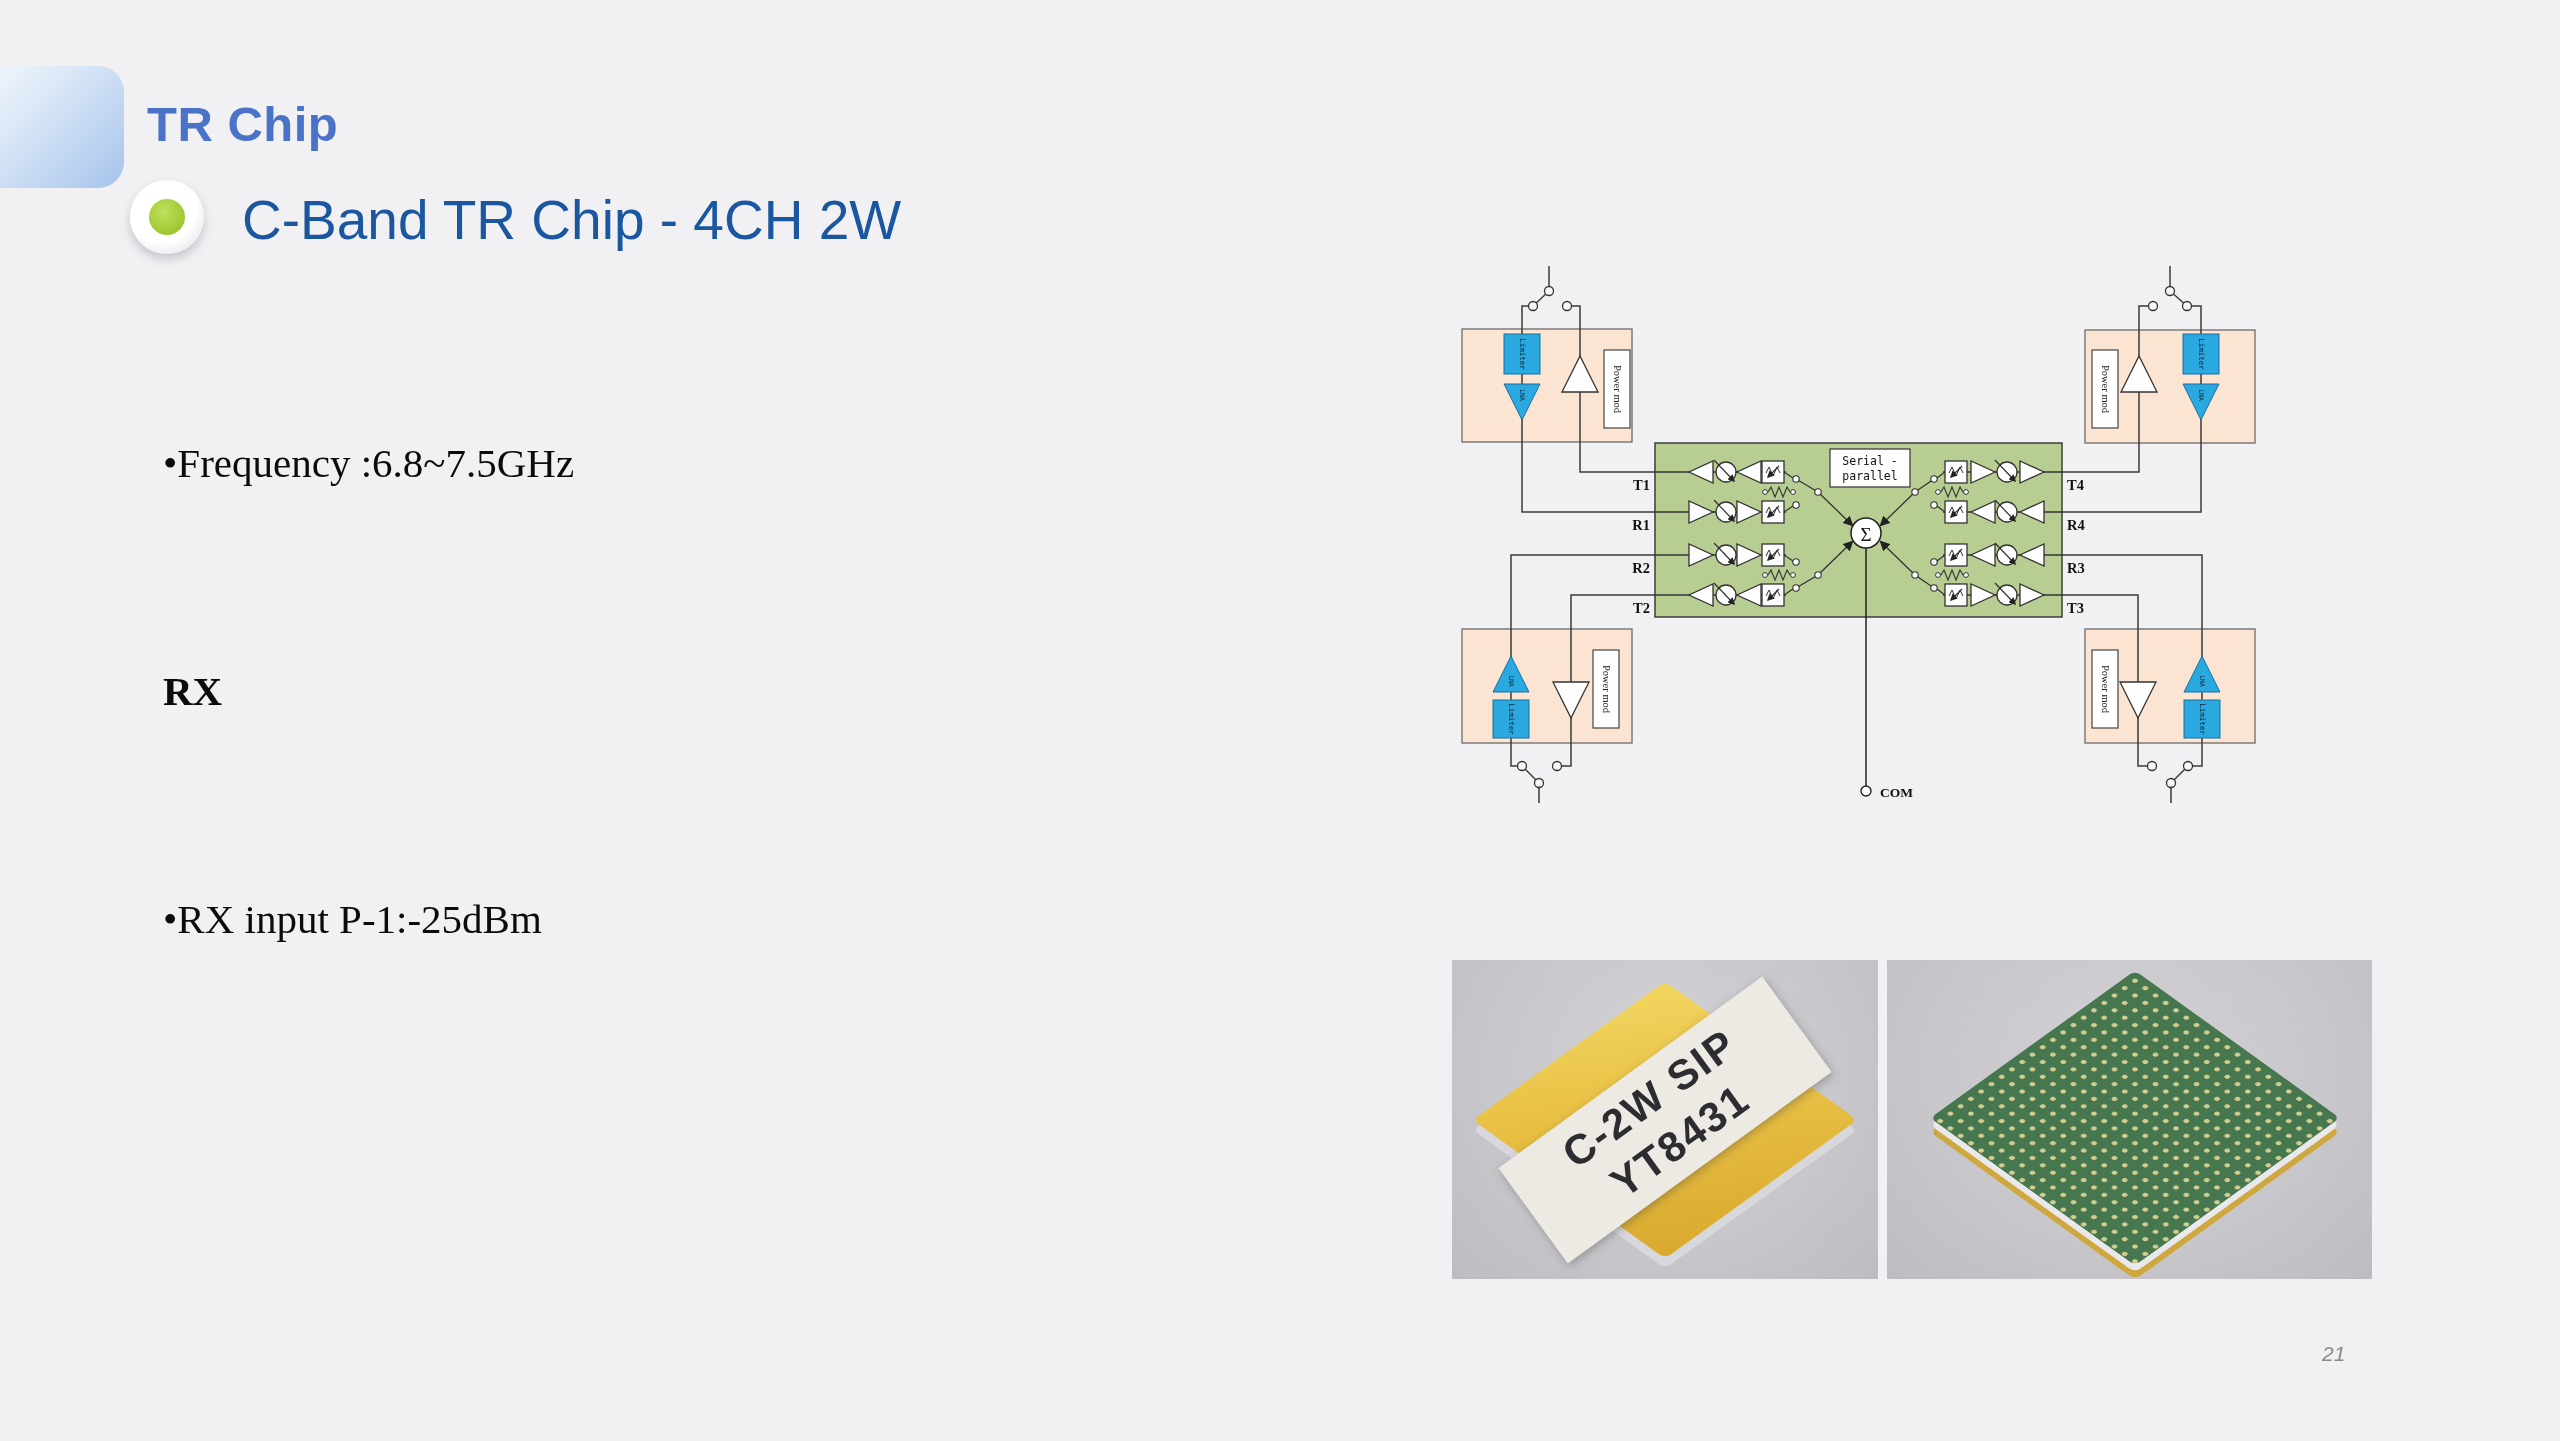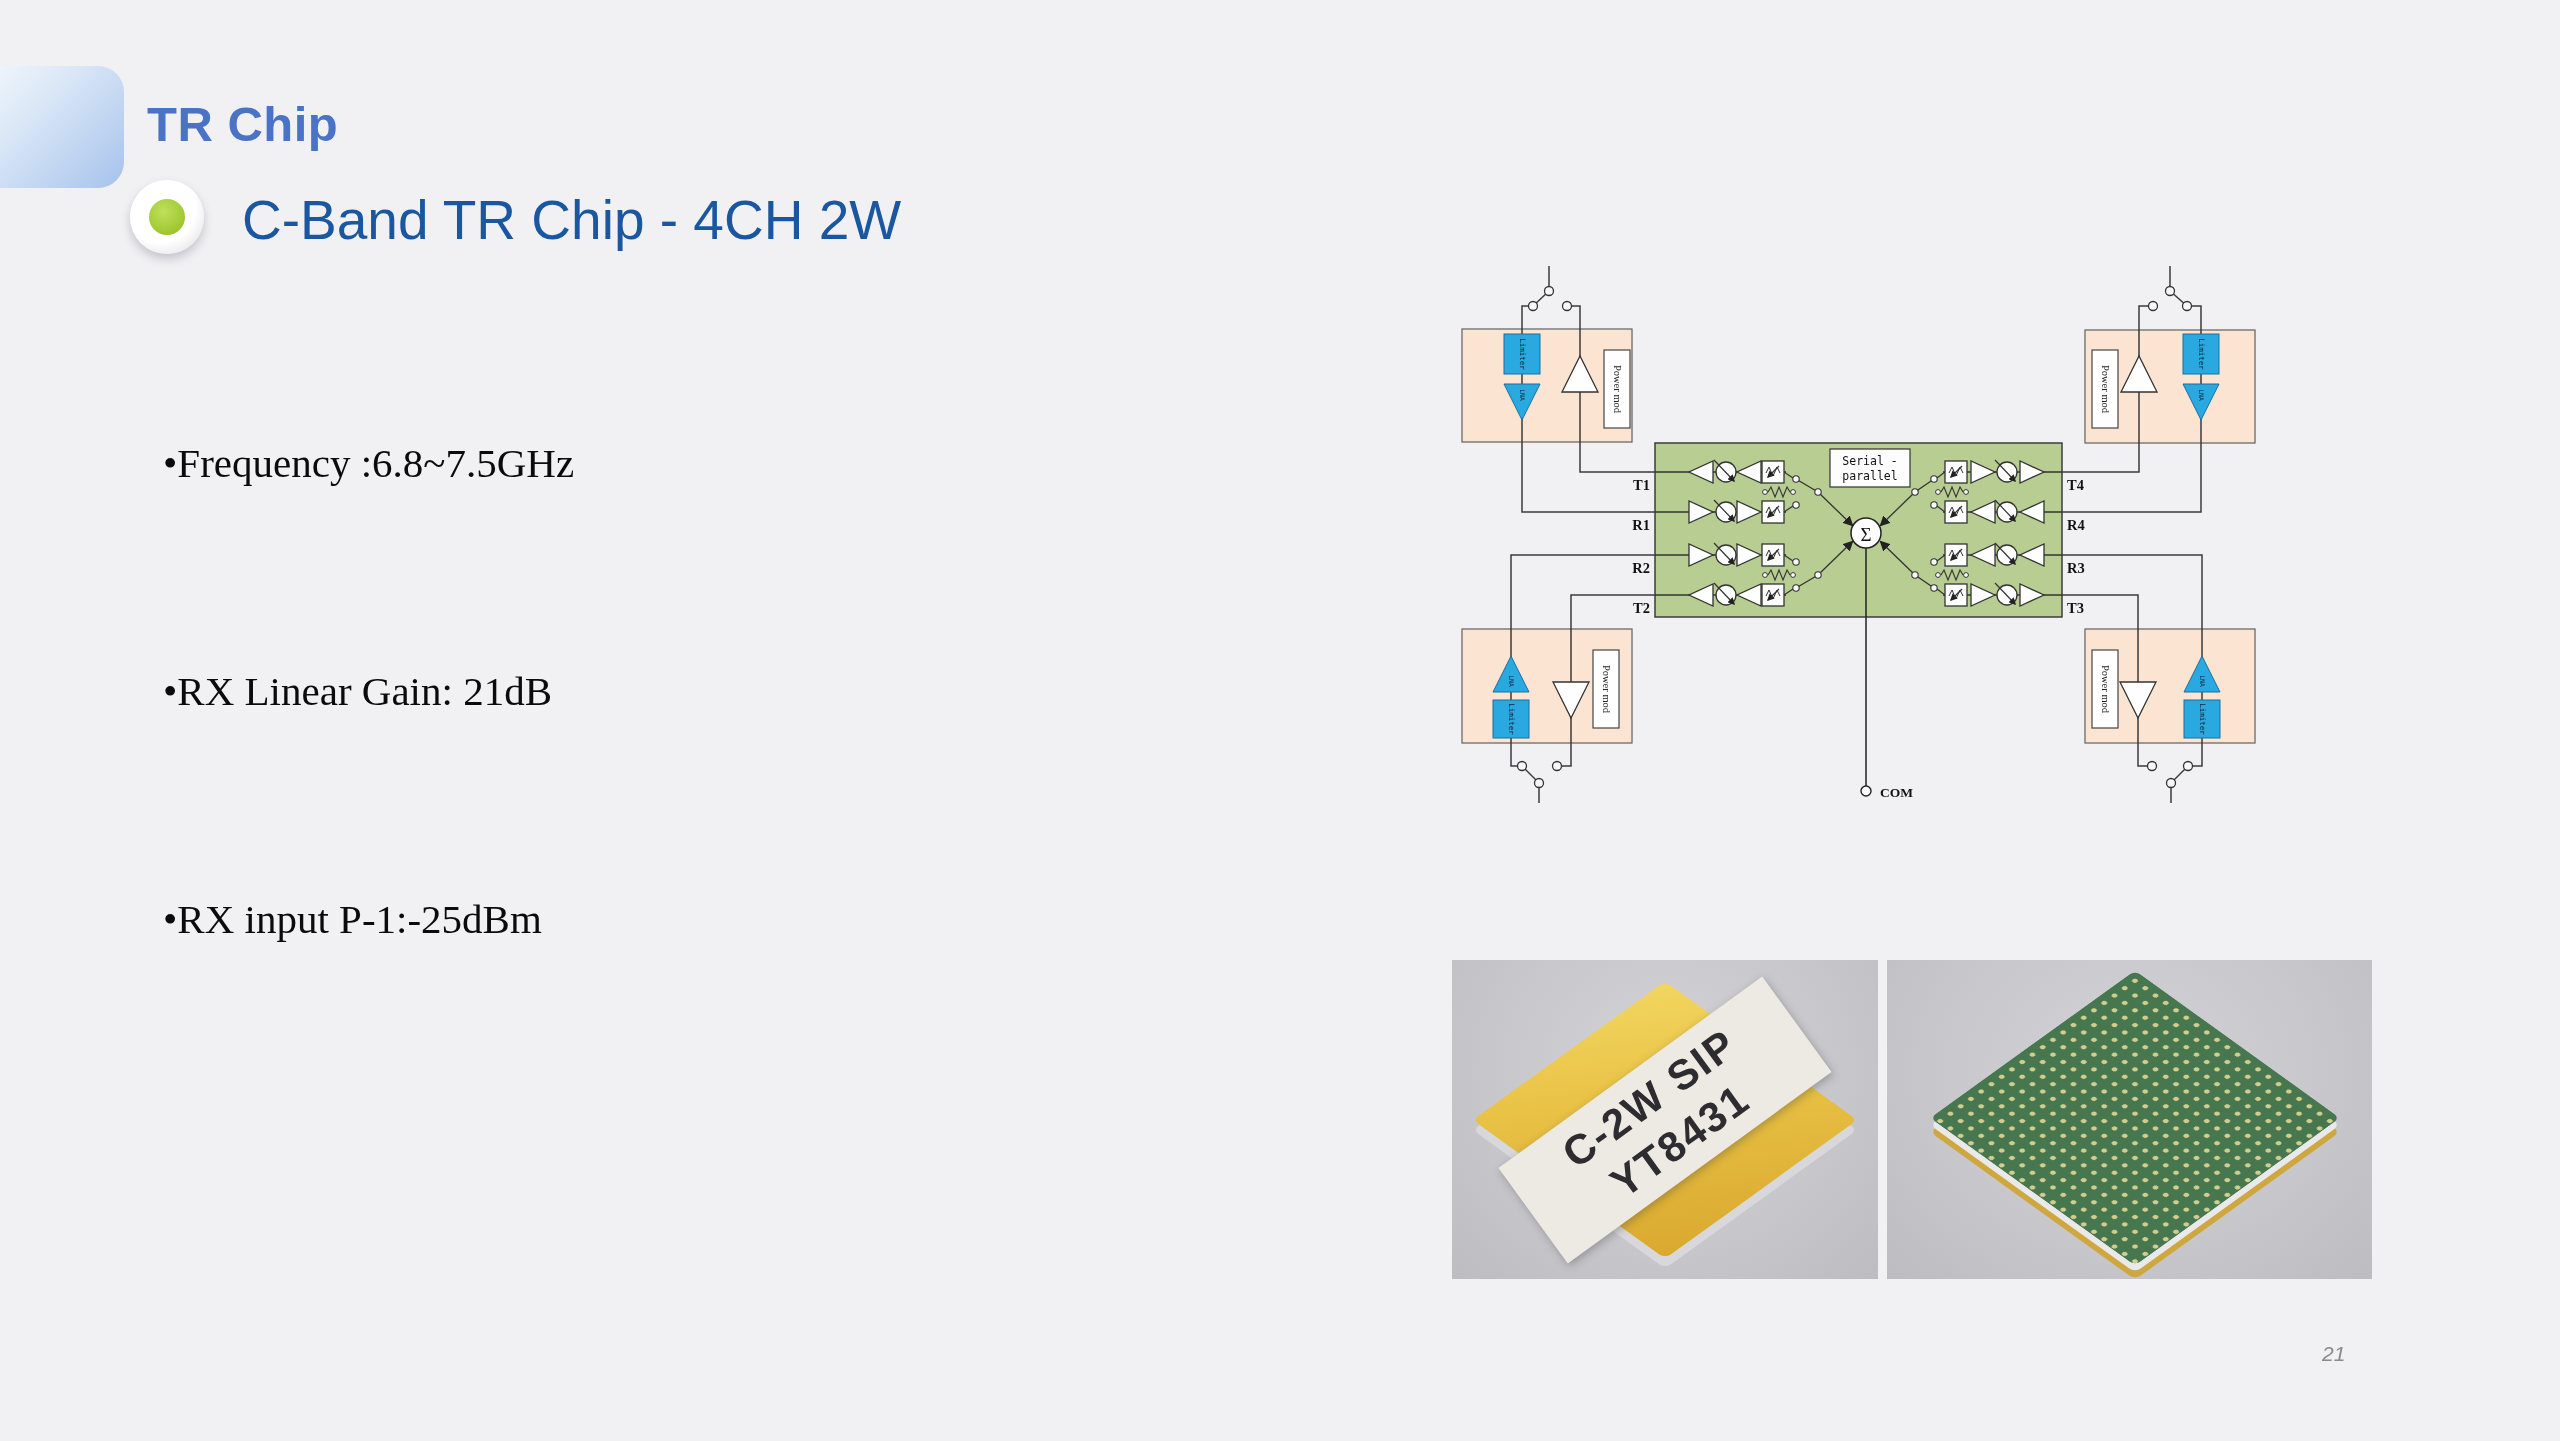--- a/index.html
+++ b/index.html
@@ -51,21 +51,21 @@
   <div class="slide-title">TR Chip</div>
 
   <div class="bullet-badge">
     <div class="dot"></div>
   </div>
 
   <div class="slide-heading">C-Band TR Chip - 4CH 2W</div>
 
   <div class="specs">
     <div class="spec-line">•Frequency :6.8~7.5GHz</div>
-    <div class="spec-line">•RX Linear Gain: 21dB</div>
+    <div class="spec-line bold">RX</div>
     <div class="spec-line">•RX input P-1:-25dBm</div>
     
     
     
     
     
     
     
     
     

